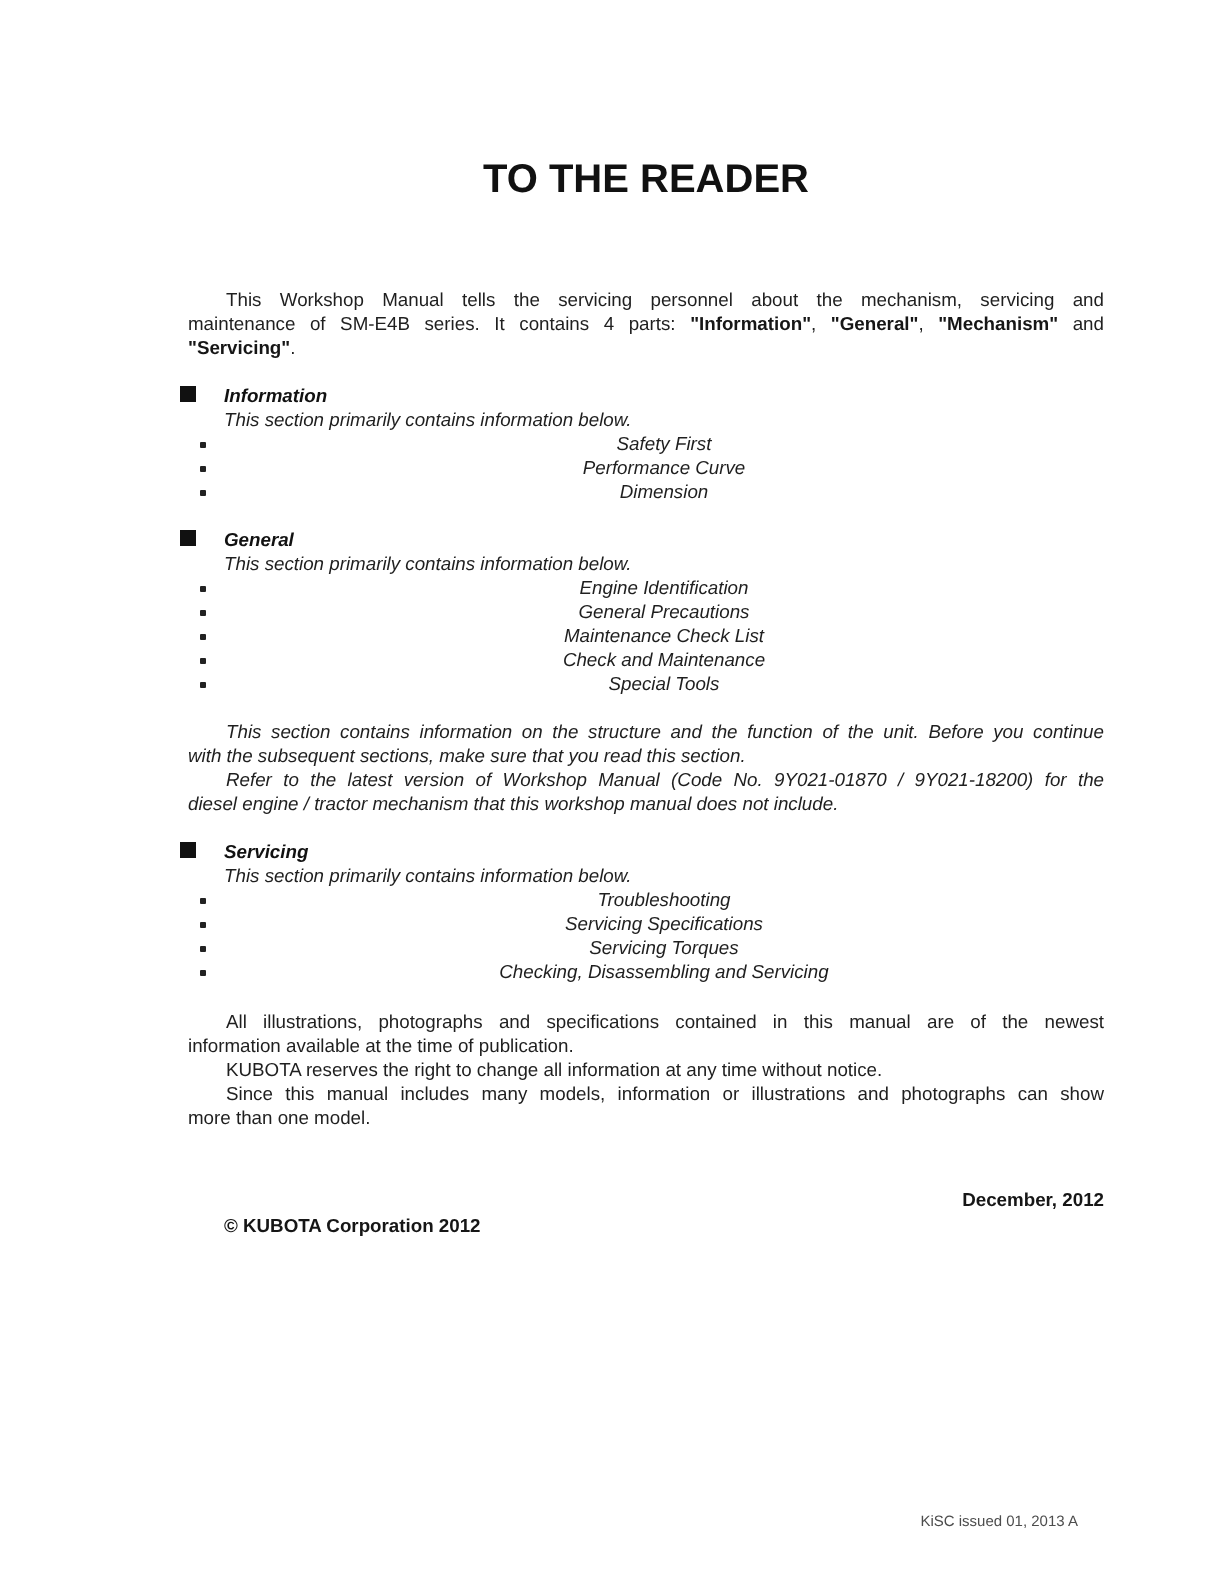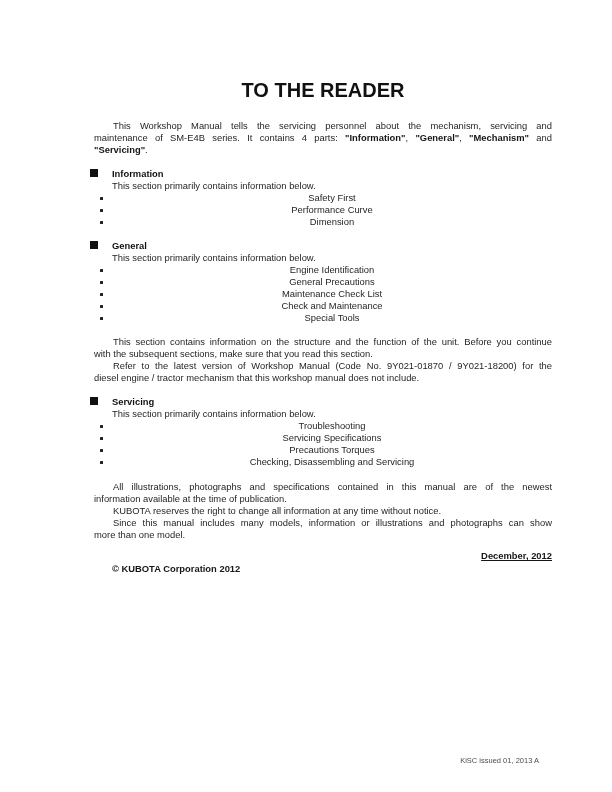--- a/index.html
+++ b/index.html
@@ -26,25 +26,25 @@
     line-height: 12px;
   }
   .doc-title {
     margin-top: 80px;
     font-size: 20px;
     line-height: 20px;
     font-weight: bold;
     text-align: center;
     color: #111111;
   }
-  .intro { margin-top: 20px; }
+  .intro { margin-top: 44px; }
   .jline { text-align: justify; text-align-last: justify; }
   .ind { text-indent: 19px; }
   b { font-weight: bold; color: #161616; }
-  .sec { margin-top: 12px; }
+  .sec { margin-top: 12px; font-style: italic; }
   .sec-head {
     margin-left: -4px;
     font-weight: bold;
     color: #111111;
     line-height: 12px;
   }
   .sq {
     display: inline-block;
     width: 8px;
     height: 8px;
@@ -62,25 +62,24 @@
     position: absolute;
     left: 6px;
     top: 5px;
     width: 2.5px;
     height: 2.5px;
     background: #222222;
     border-radius: 0.5px;
   }
   .closing { margin-top: 13px; }
   .date-line {
-    margin-top: 9px;
+    margin-top: 29px;
     font-weight: bold;
     text-align: right;
     color: #161616;
-    text-decoration: underline;
   }
   .copyright-line {
     margin-top: 1px;
     padding-left: 18px;
     font-weight: bold;
     color: #161616;
   }
   .footer-note {
     position: absolute;
     top: 756px;
@@ -136,21 +135,21 @@
         <div>diesel engine / tractor mechanism that this workshop manual does not include.</div>
       </div>
     </section>
 
     <section class="sec">
       <div class="sec-head"><span class="sq"></span><span>Servicing</span></div>
       <div class="desc">This section primarily contains information below.</div>
       <ul class="blist">
         <li><span class="dot"></span><span>Troubleshooting</span></li>
         <li><span class="dot"></span><span>Servicing Specifications</span></li>
-        <li><span class="dot"></span><span>Precautions Torques</span></li>
+        <li><span class="dot"></span><span>Servicing Torques</span></li>
         <li><span class="dot"></span><span>Checking, Disassembling and Servicing</span></li>
       </ul>
     </section>
 
     <div class="closing">
       <div>
         <div class="jline ind">All illustrations, photographs and specifications contained in this manual are of the newest</div>
         <div>information available at the time of publication.</div>
       </div>
       <div>

